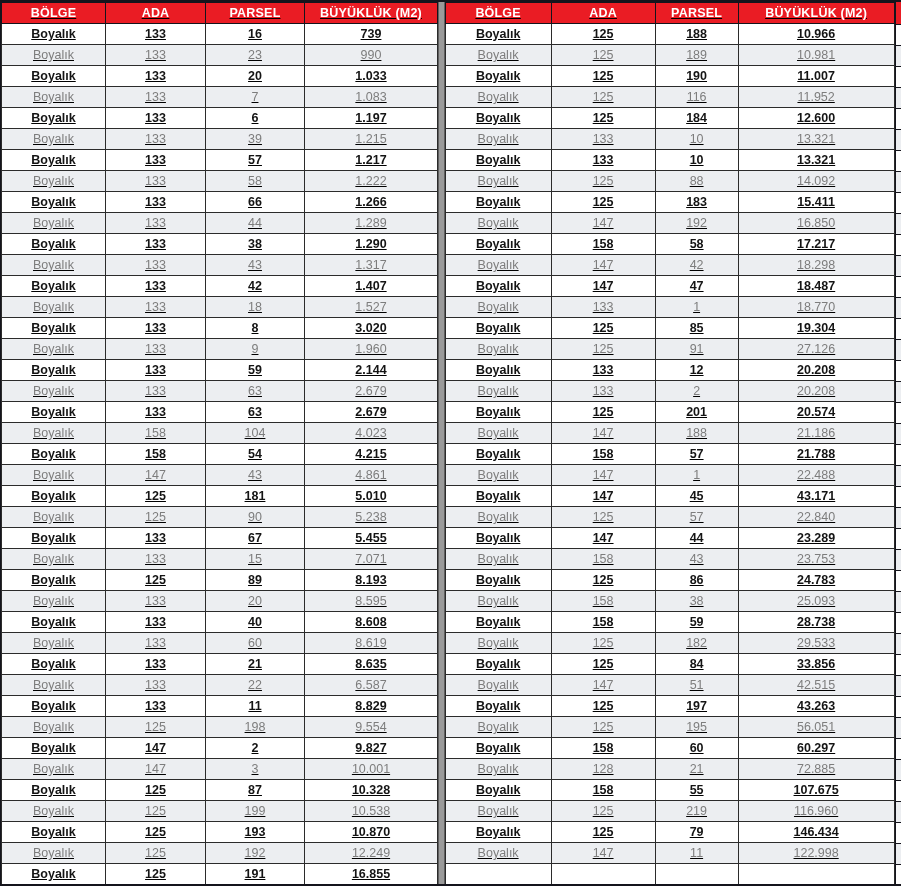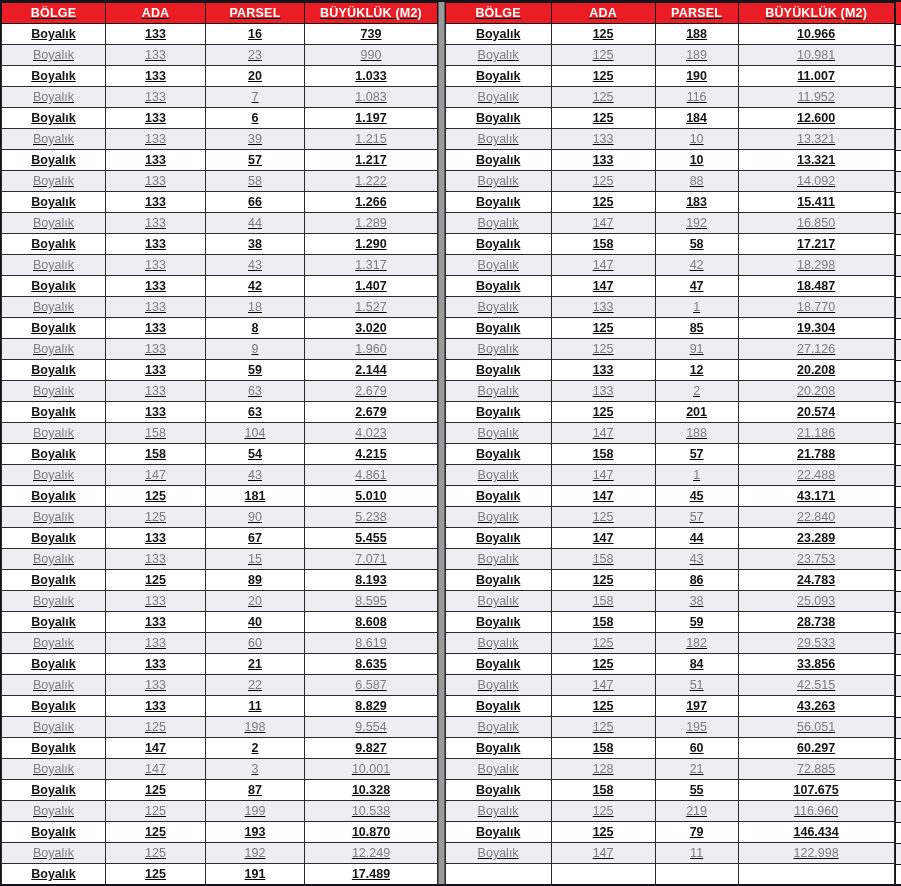--- a/index.html
+++ b/index.html
@@ -320,21 +320,21 @@
         <tr class="row-muted">
           <td>Boyalık</td>
           <td>125</td>
           <td>192</td>
           <td>12.249</td>
         </tr>
         <tr class="row-bold">
           <td>Boyalık</td>
           <td>125</td>
           <td>191</td>
-          <td>17.489</td>
+          <td>16.855</td>
         </tr>
       </tbody>
   </table>
 
   <div class="table-divider"></div>
 
   <table class="parcel-table" style="width:449px;">
     <colgroup>
       <col style="width:106px">
         <col style="width:104px">

